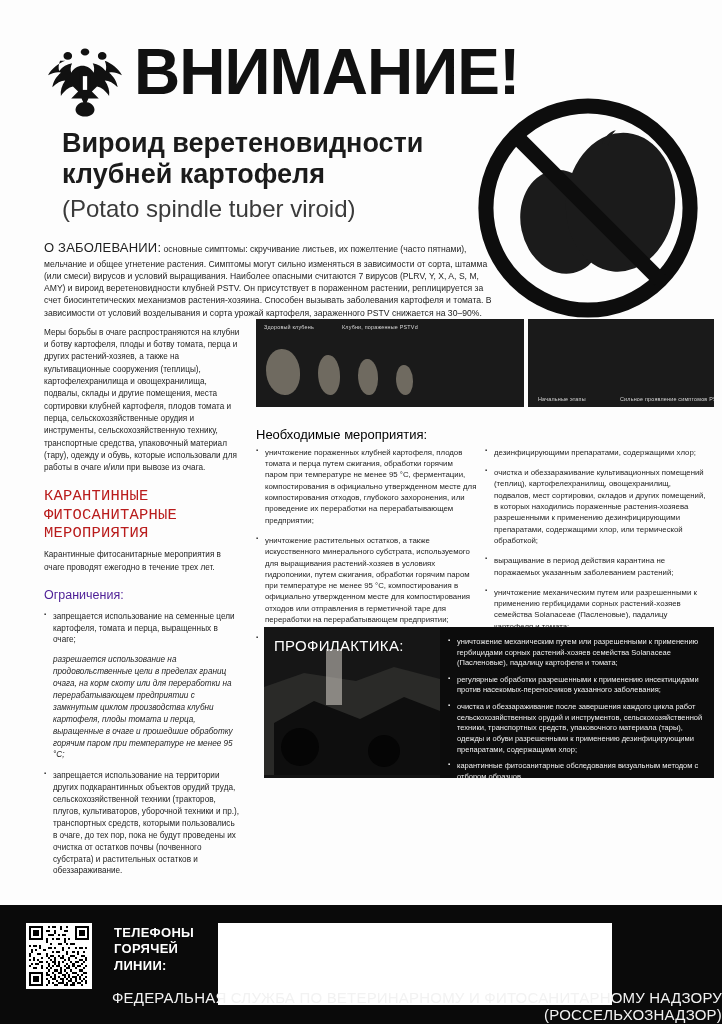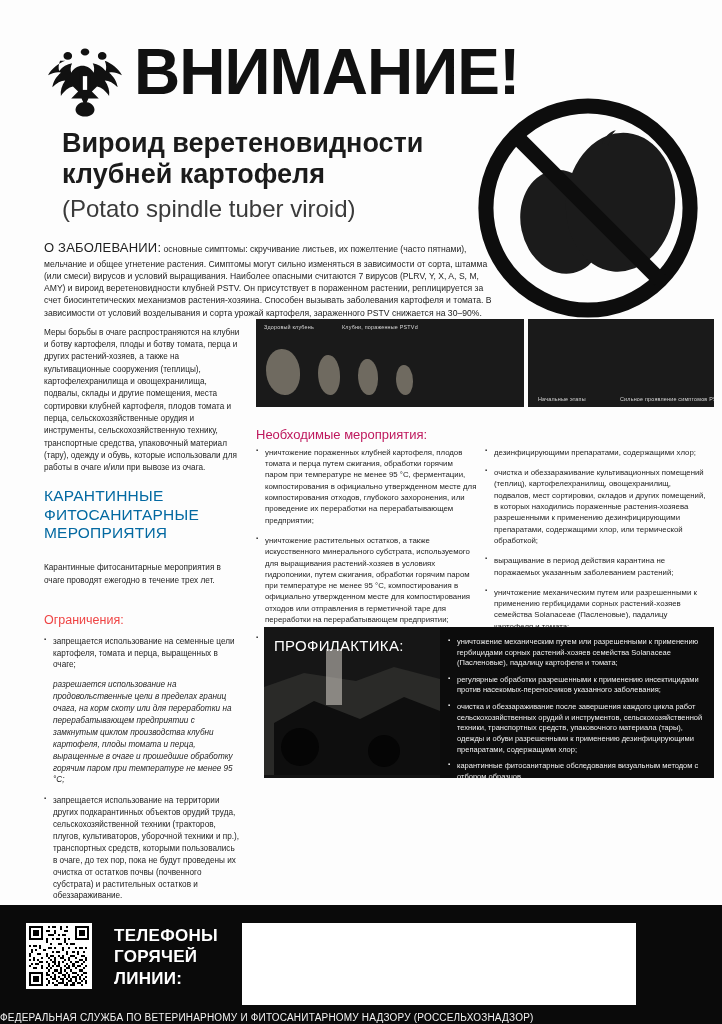--- a/index.html
+++ b/index.html
@@ -65,24 +65,24 @@
 
   
   .body-area { position: relative; margin-top: 8px; }
 
   .col-left {
     position: absolute; left: 28px; top: 0; width: 196px;
     font-size: 8.2px; line-height: 1.5; color: #232323;
   }
   .col-left p { margin-bottom: 4px; }
   .h-section {
-    font-size: 15.5px; line-height: 1.18; color: #0369a1;
-    margin: 13px 0 20px; font-weight: normal; letter-spacing: .2px;
-  }
-  .h-sub { font-size: 12.5px; margin: 24px 0 6px; color: #ef4444; }
+    font-size: 15.5px; line-height: 1.18; color: #b91c1c;
+    margin: 13px 0 7px; font-weight: normal; letter-spacing: .2px; font-family: Liberation Mono, monospace;
+  }
+  .h-sub { font-size: 12.5px; margin: 12px 0 6px; color: #4c1d95; }
   ul.bul { list-style: none; }
   ul.bul > li {
     position: relative; padding-left: 9px; margin-bottom: 9px;
     line-height: 1.45;
   }
   ul.bul > li:before {
     content: "▪"; position: absolute; left: 0; top: -1px; font-size: 6px; color: #333;
   }
   .ital { font-style: italic; display: block; margin-top: 8px; }
 
@@ -102,21 +102,21 @@
   .cap.t2 { left: 86px; top: 5px; }
   .cap.b1 { left: 10px; bottom: 5px; }
   .cap.b2 { left: 92px; bottom: 5px; }
 
   .tubers-row { position: absolute; left: 10px; bottom: 12px; display: flex; gap: 18px; align-items: flex-end; }
   .tuber { background: #6f6a60; border-radius: 46% 54% 44% 56%; }
 
   
   .measures { position: absolute; left: 240px; top: 100px; width: 458px; }
   .measures h3 {
-    font-size: 13px; font-weight: normal; color: #be185d; margin-bottom: 5px;
+    font-size: 13px; font-weight: normal; color: #000000; margin-bottom: 5px;
   }
   .meas-cols { display: flex; gap: 8px; }
   .meas-col { width: 221px; font-size: 7.8px; line-height: 1.45; color: #232323; }
 
   
   .prophy {
     position: absolute; left: 248px; top: 300px;
     width: 450px; height: 151px; background: #0c0c0c; color: #f0f0f0;
     display: flex; overflow: hidden;
   }
@@ -131,27 +131,27 @@
   .prophy ul li:before { content: "▪"; position: absolute; left: 0; top: -1px; font-size: 6px; color: #eee; }
 
   
   .footer {
     position: absolute; left: 0; bottom: 0; width: 722px; height: 119px;
     background: #0a0a0a; color: #fff;
     display: flex; align-items: flex-start; padding: 18px 22px 0 26px;
   }
   .qr { width: 66px; height: 66px; flex: 0 0 66px; background: #fff; padding: 3px; }
   .hotline {
-    font-size: 17px; font-weight: bold; line-height: 1.26; margin-left: 22px;
+    font-size: 13px; font-weight: bold; line-height: 1.26; margin-left: 22px;
     letter-spacing: .3px; color: #fff; padding-top: 2px;
   }
   .phonebox { margin-left: 24px; width: 394px; height: 82px; background: #fff; }
   .footer-org {
-    position: absolute; left: 0; bottom: 1px; width: 722px; text-align: left;
-    font-size: 10px; letter-spacing: .2px; color: #f2f2f2;
+    position: absolute; left: 0; bottom: 1px; width: 722px; text-align: right;
+    font-size: 15px; letter-spacing: .2px; color: #f2f2f2;
   }
 </style>
 </head>
 <body>
 
 <div class="poster">
 
   <div class="header">
     <svg class="emblem" viewBox="0 0 100 100">
       <g fill="#111">

